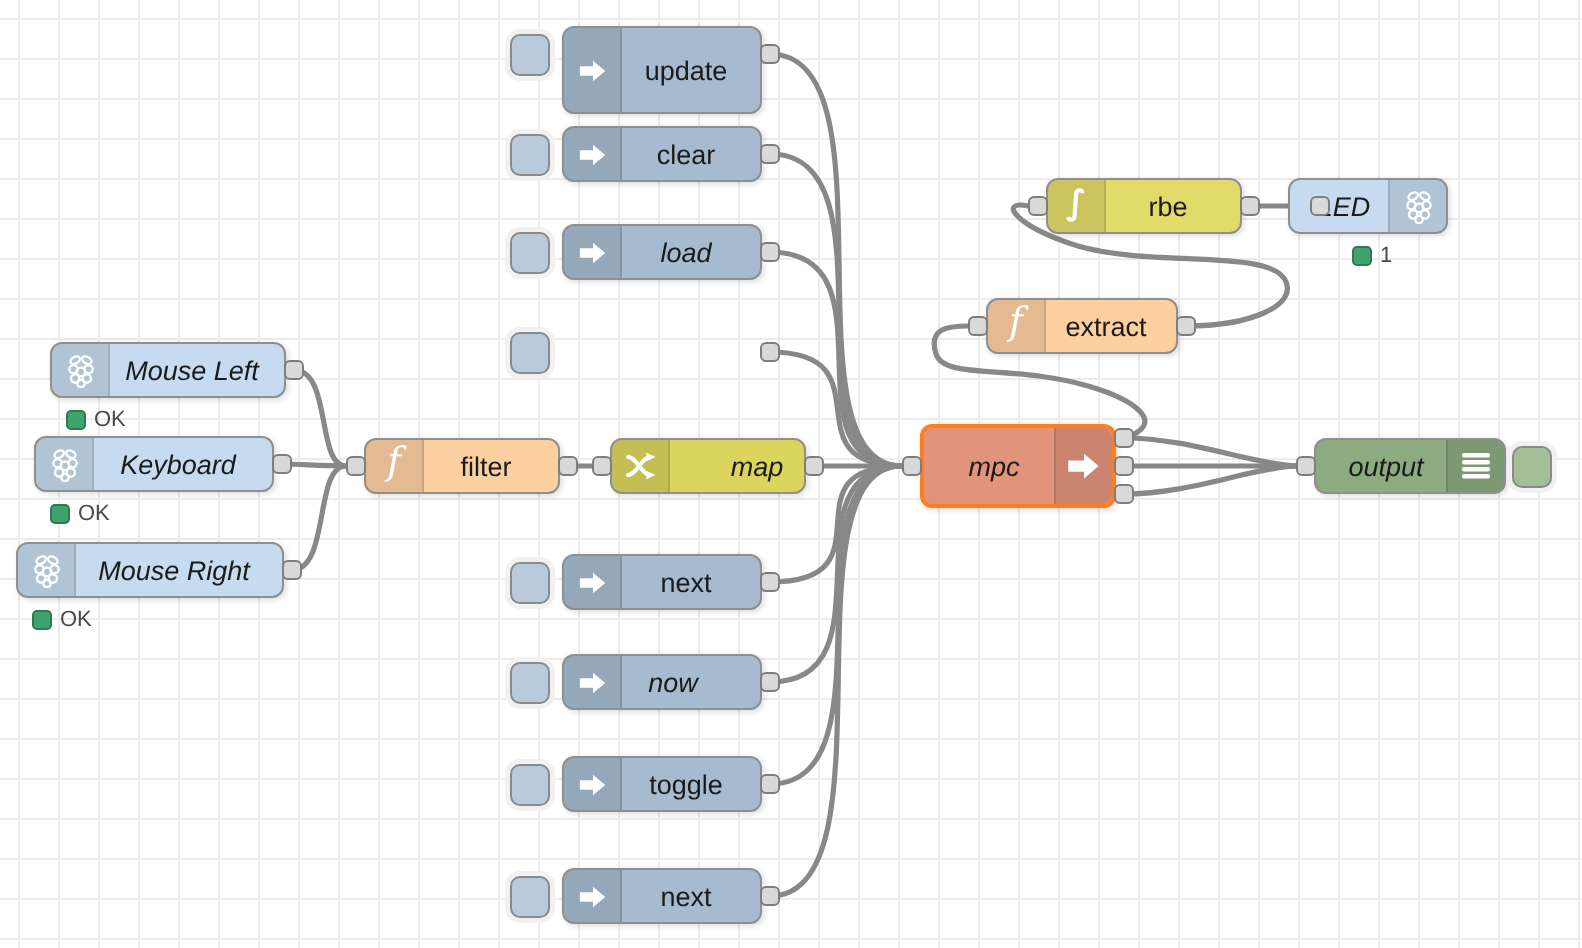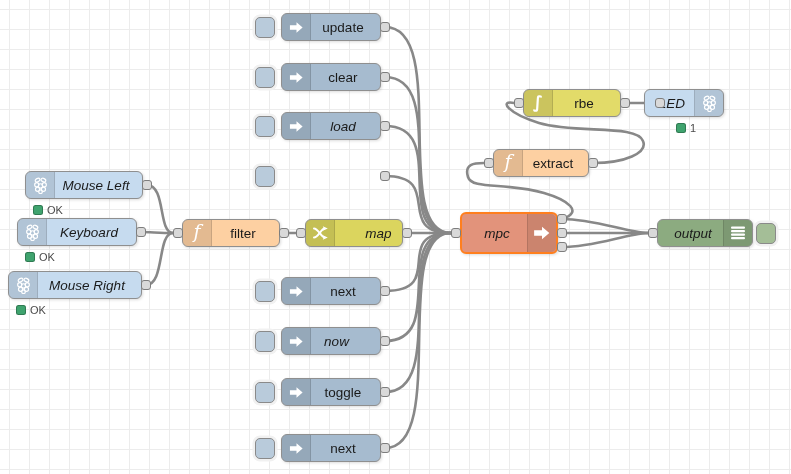--- a/index.html
+++ b/index.html
@@ -49,21 +49,21 @@
       <path d="M385,341 C448,341 390,233 451,233" class="wire" stroke="#888888"></path>
       <path d="M385,392 C449,392 390,233 451,233" class="wire" stroke="#888888"></path>
       <path d="M385,448 C449,448 390,233 451,233" class="wire" stroke="#888888"></path>
       <path d="M562,219 C595,219 625,232 648,233" class="wire" stroke="#888888"></path>
       <path d="M562,233 C595,233 625,233 648,233" class="wire" stroke="#888888"></path>
       <path d="M562,247 C595,247 625,234 648,233" class="wire" stroke="#888888"></path>
       <path d="M562,219 C584,212 568,200 544,193 C506,182 472,190 468,177 C464,164 474,163 484,163" class="wire" stroke="#888888"></path>
       <path d="M593,163 C625,163 648,153 643,141 C637,124 577,134 539,123 C507,113 499,100 514,103" class="wire" stroke="#888888"></path>
       <path d="M625,103 L655,103" class="wire" stroke="#888888"></path>
     </svg>
-<div class="node" style="left: 281px; top: 13px; width: 100px; height: 28px; background: rgb(166, 187, 207);">
+<div class="node" style="left: 281px; top: 13px; width: 100px; height: 44px; background: rgb(166, 187, 207);">
       <div class="icon-region left">
         <svg width="15" height="15" viewBox="0 0 16 16">
           <path d="M1 5.5 H8 V2.5 L14.5 8 8 13.5 V10.5 H1 z" fill="#ffffff"></path>
         </svg>
       </div>
       <span class="node-label" style="left: 28px; right: 4px;">update</span>
     </div>
     <div class="port" style="left: 380px; top: 22px;"></div>
     <div class="side-button" style="left: 255px; top: 16.5px; background: rgb(185, 203, 219);"></div>
     <div class="node" style="left: 281px; top: 63px; width: 100px; height: 28px; background: rgb(166, 187, 207); text-decoration: underline;">

